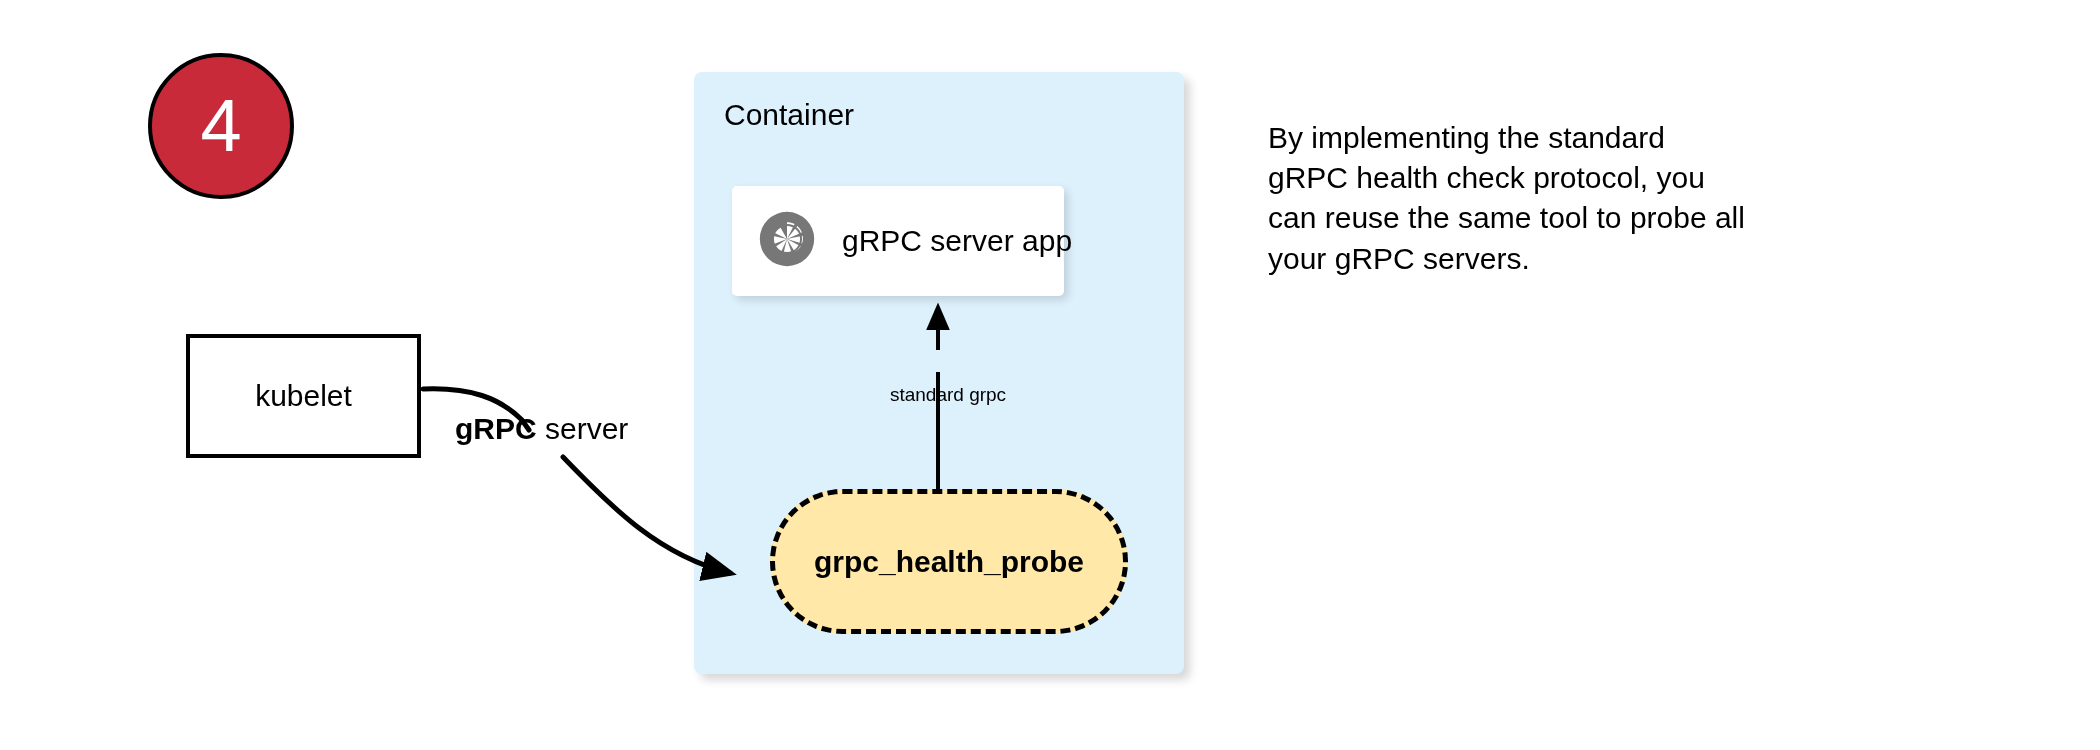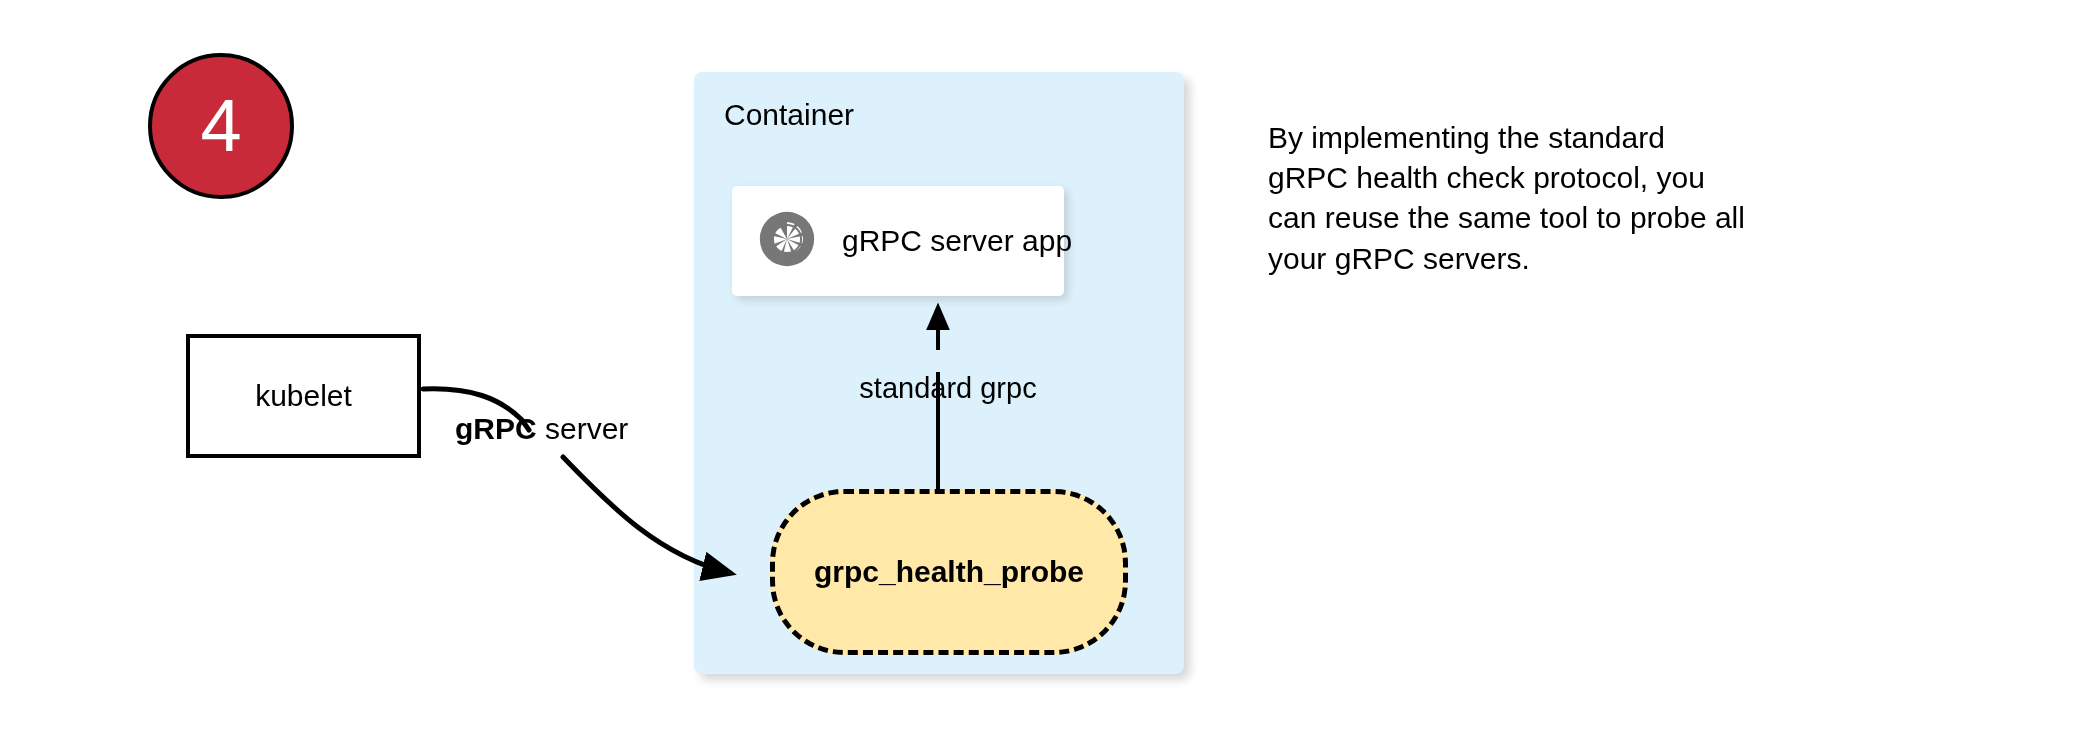--- a/index.html
+++ b/index.html
@@ -79,21 +79,21 @@
     margin-left: 26px;
     white-space: nowrap;
   }
 
   
   #probe-pill {
     position: absolute;
     left: 770px;
     top: 489px;
     width: 358px;
-    height: 166px;
+    height: 145px;
     background: #ffe8a8;
     border: 5px dashed #000000;
     border-radius: 74px;
     box-sizing: border-box;
     display: flex;
     flex-direction: column;
     align-items: center;
     justify-content: center;
   }
   #probe-pill .pill-title {
@@ -133,24 +133,24 @@
     left: 455px;
     top: 412px;
     font-size: 30px;
     white-space: nowrap;
   }
   #exec-probe-label .bold { font-weight: bold; }
 
   #protocol-label {
     position: absolute;
     left: 832px;
-    top: 371px;
+    top: 383px;
     width: 232px;
     text-align: center;
-    font-size: 29px;
+    font-size: 19px;
     line-height: 1.22;
   }
 
   
   #side-note {
     position: absolute;
     left: 1268px;
     top: 118px;
     width: 570px;
     font-size: 30px;

